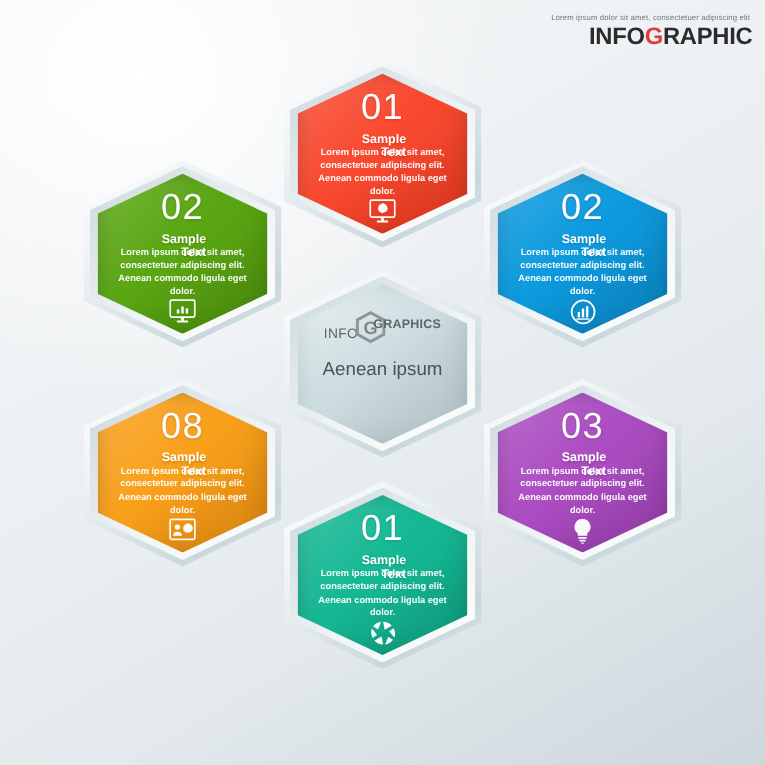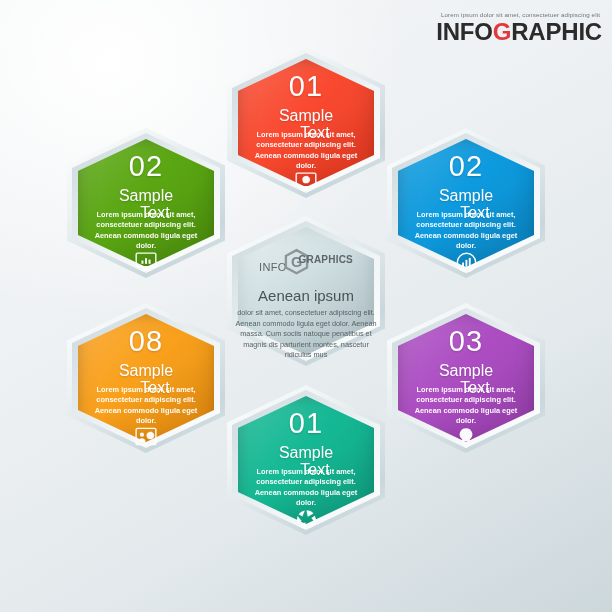--- a/index.html
+++ b/index.html
@@ -16,21 +16,21 @@
   
   .header{
     position:absolute;right:10px;top:12px;text-align:right;
     line-height:1;
   }
   .header .tagline{
     font-size:6.2px;letter-spacing:.12px;color:#6d7479;
     margin:0 2px 2px 0;white-space:nowrap;
   }
   .header .title{
-    font-size:24px;font-weight:bold;color:#2b2b2b;letter-spacing:-0.2px;
+    font-size:19px;font-weight:bold;color:#2b2b2b;letter-spacing:-0.2px;
     white-space:nowrap;
   }
   .header .title .g{color:#e03a3a;}
   .header .sub{
     font-size:16px;color:#6f7880;letter-spacing:1.2px;margin-top:-3px;
     white-space:nowrap;font-weight:400;
   }
 
   
   .hex-wrap{position:absolute;}
@@ -64,22 +64,23 @@
     position:absolute;inset:11px;z-index:3;
     color:#fff;text-align:center;
     display:flex;flex-direction:column;align-items:center;
   }
   .hex-num{
     font-size:29px;font-weight:300;letter-spacing:1px;
     margin-top:13px;line-height:1;
     text-shadow:0 1px 2px rgba(0,0,0,.18);
   }
   .hex-head{
-    font-size:16px;font-weight:normal;line-height:1.08;margin-top:6px;
+    font-size:10px;font-weight:bold;line-height:1.08;margin-top:6px;
     text-shadow:0 1px 2px rgba(0,0,0,.18);
+    text-align:right;
   }
   .hex-head .w2{margin-left:18px;}
   .hex-body{
     font-size:7.4px;line-height:1.42;margin-top:-12px;width:116px;
     color:rgba(255,255,255,.96);
     font-weight:bold;
   }
   .hex-icon{margin-top:auto;margin-bottom:15px;opacity:.97;}
 
   
@@ -247,17 +248,16 @@
     <div class="center-content">
       <div class="logo-row">
         <span class="logo-info">INFO</span>
         <svg width="27" height="27" viewBox="0 0 28 28" style="margin-bottom:-1px;">
             <polygon points="14,2.2 25,8.2 25,20.2 14,26.2 3,20.2 3,8.2" fill="none" stroke="#8c9699" stroke-width="2.4"></polygon>
             <text x="14" y="20" text-anchor="middle" font-family="Liberation Sans, sans-serif" font-size="15" font-weight="bold" fill="#7d8789">G</text>
           </svg>
         <span class="logo-graphics">GRAPHICS</span>
       </div>
       <div class="center-title">Aenean ipsum</div>
-      <div class="center-body">dolor sit amet, consectetuer adipiscing elit. Aenean commodo ligula eget dolor. Aenean massa. Cum sociis natoque penatibus et magnis dis parturient montes, nascetur ridiculus mus</div>
     </div>
   </div>
 
 </div>
 
 </body></html>

